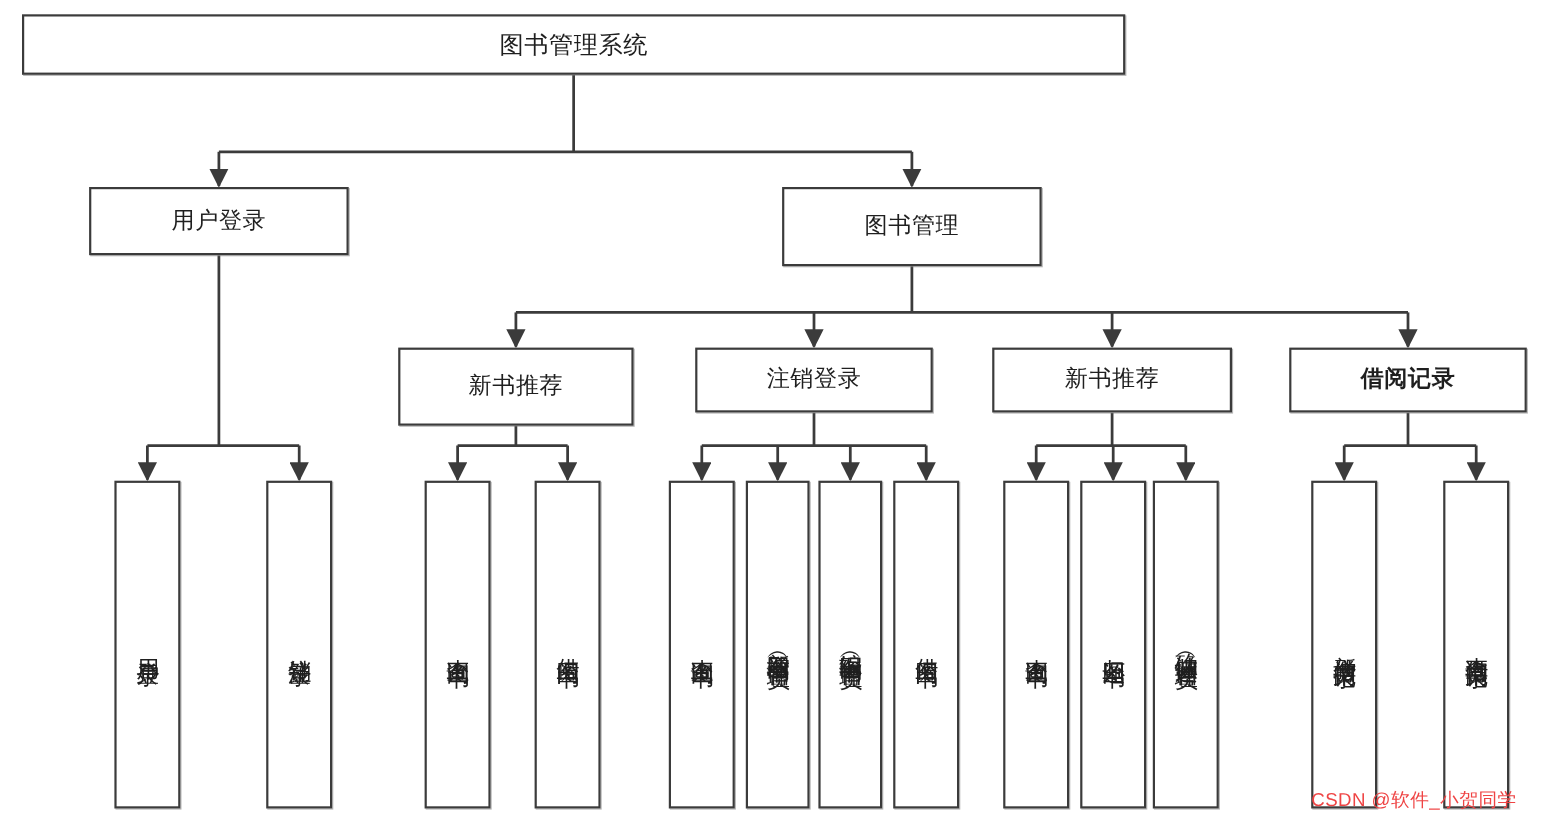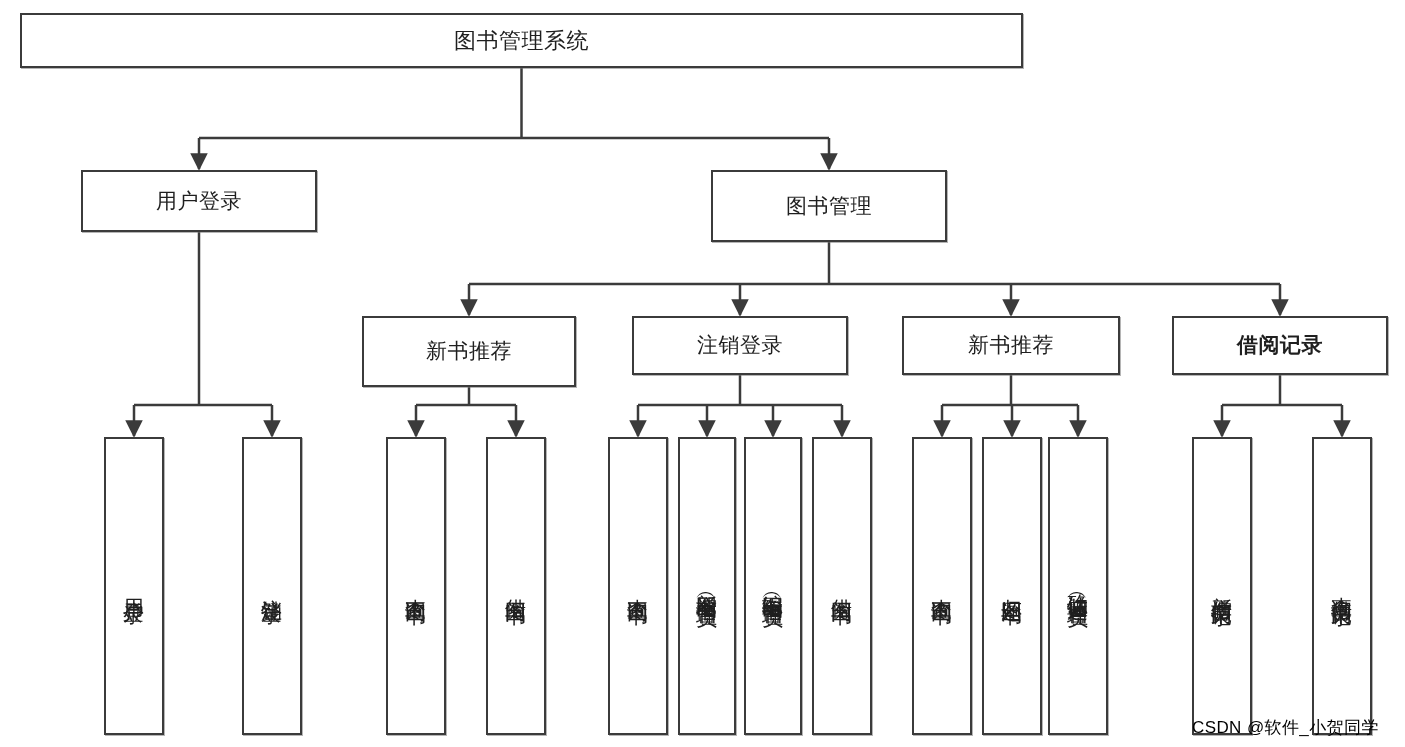--- a/index.html
+++ b/index.html
@@ -55,21 +55,21 @@
     text-orientation: upright;
     font-size: 21px;
     letter-spacing: 2px;
     line-height: 1;
     white-space: normal;
     max-height: 100%;
   }
   .watermark {
     position: absolute;
     font-size: 17px;
-    color: #000000;
+    color: #ef4444;
     letter-spacing: 0.4px;
     white-space: nowrap;
     user-select: none;
   }
 </style>
 </head>
 <body>
 
 <div id="canvas">
 

